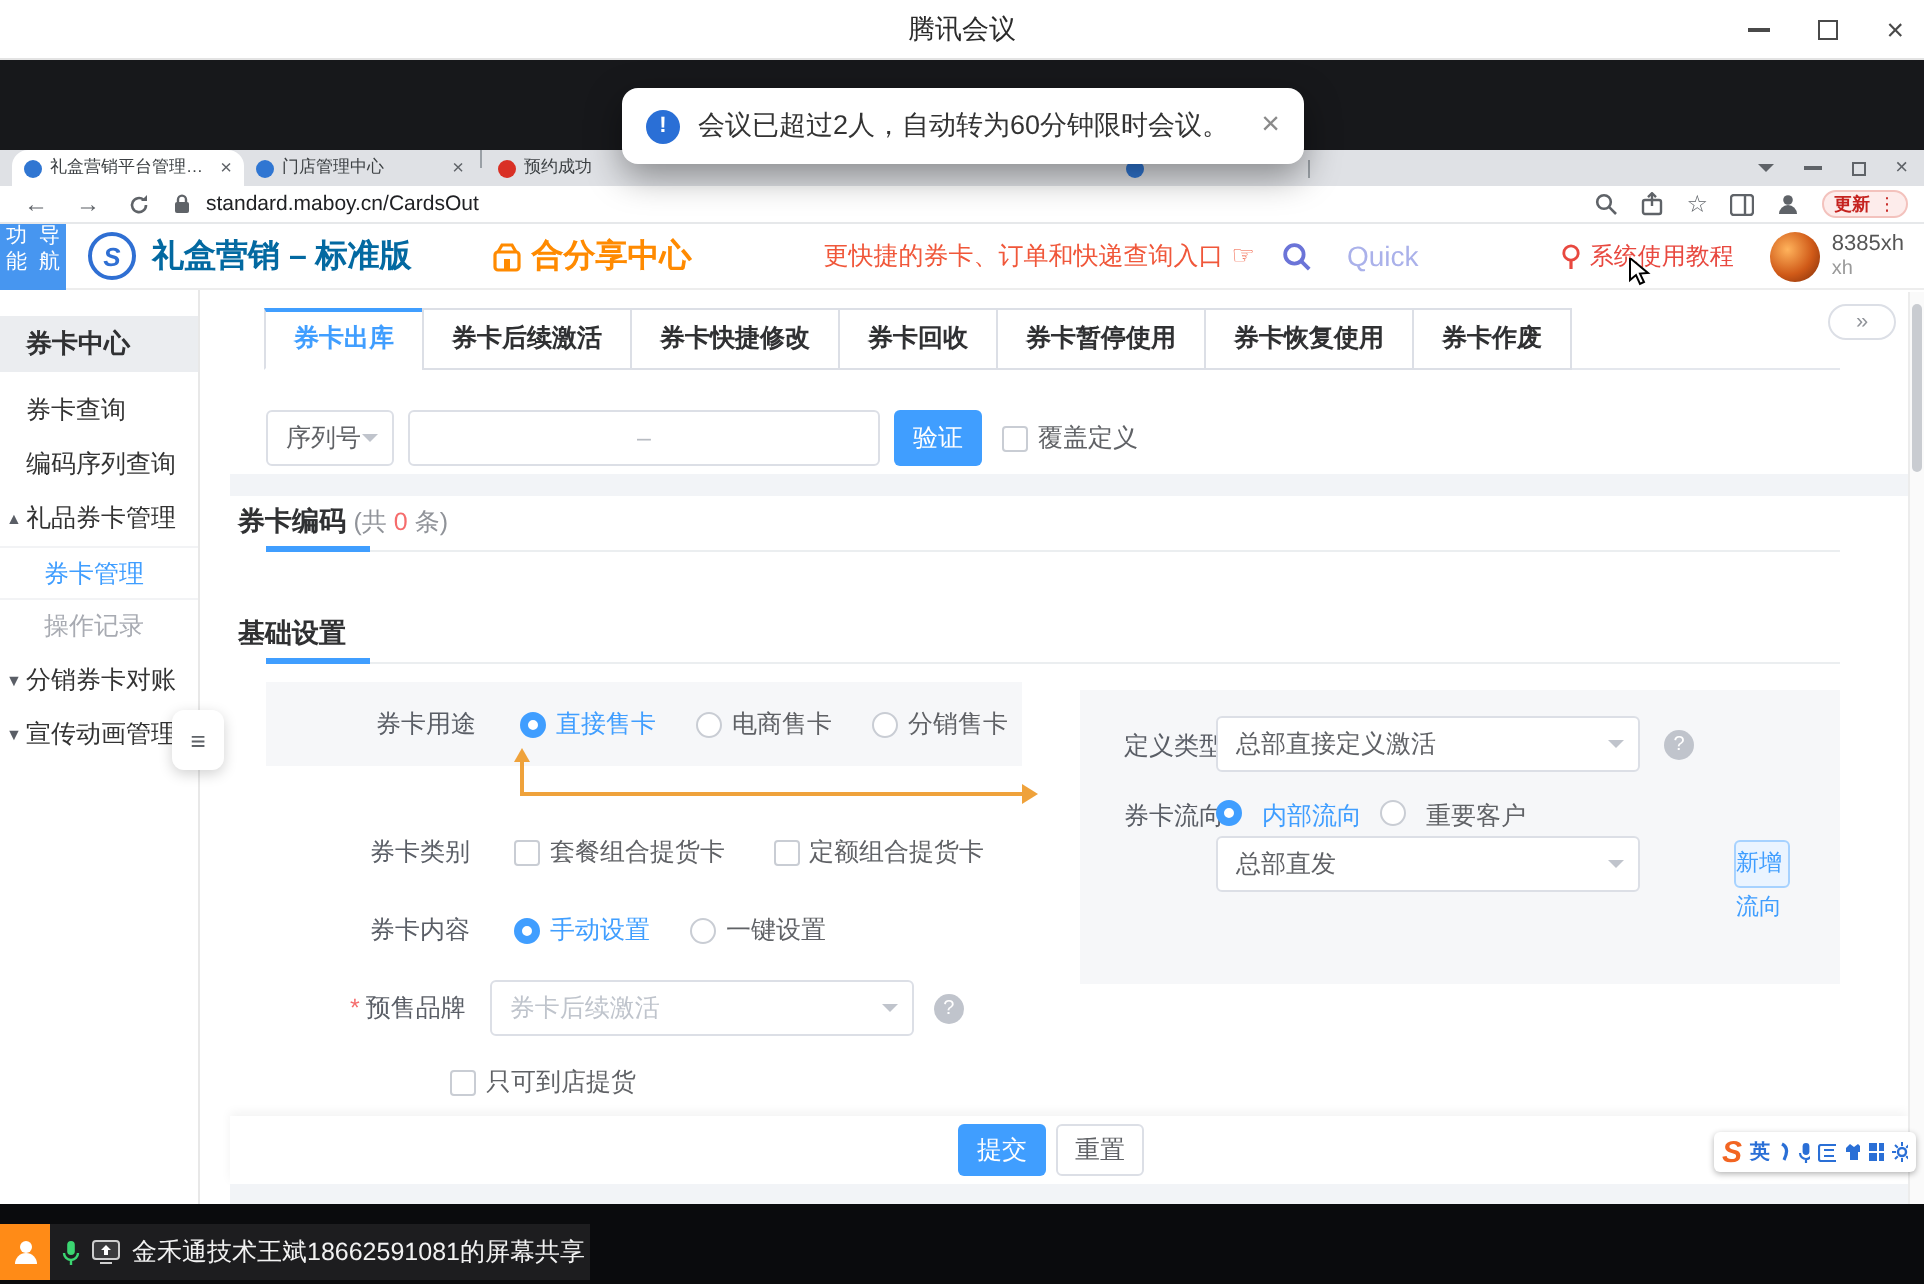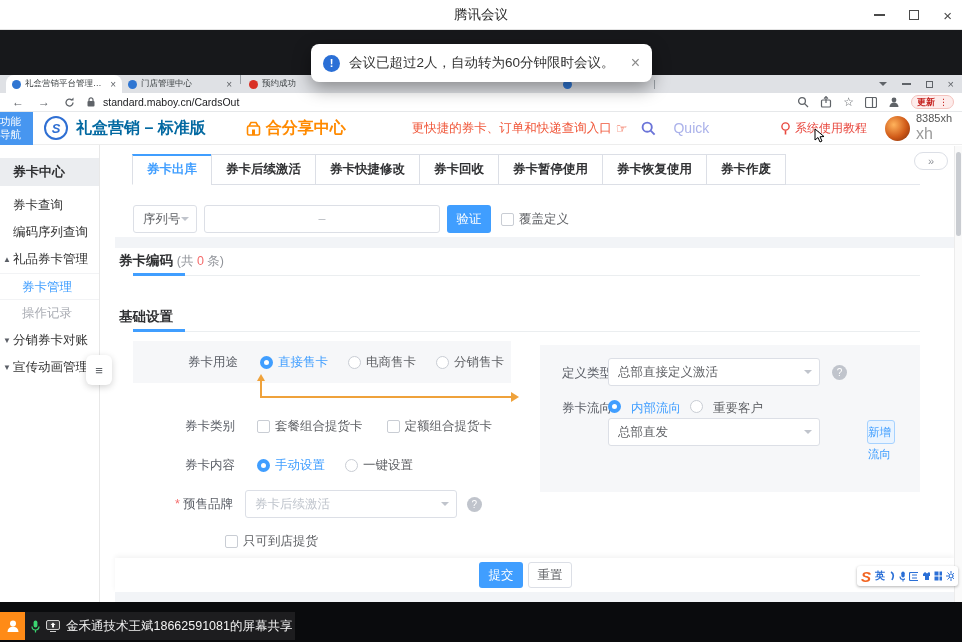--- a/index.html
+++ b/index.html
@@ -50,38 +50,38 @@
   .navarrow.fwd{margin-left:14px}
   .addr-url{font-size:10.5px;color:#202124;margin-left:8px}
   .addr-icons{margin-left:auto;display:flex;align-items:center;gap:11px;margin-right:8px}
   .updpill{height:14px;border-radius:8px;background:#fdeceb;border:1px solid #f3c2bd;display:flex;align-items:center;
            padding:0 5px;gap:4px}
   .updpill .utxt{font-size:9px;color:#c5221f;font-weight:bold}
   .updpill .udots{font-size:9px;color:#c5221f;letter-spacing:0}
 
   
   .appheader{left:0;top:112px;width:962px;height:33px;background:#fff;border-bottom:1px solid #ededed;display:flex;align-items:center}
-  .navbox{width:33px;height:33px;background:#4796f0;color:#fff;font-size:10.5px;line-height:1.25;text-align:left;
-          display:flex;flex-direction:column;justify-content:center;flex:none}
+  .navbox{width:33px;height:33px;background:#4796f0;color:#fff;font-size:10.5px;line-height:1.25;text-align:center;
+          display:flex;justify-content:center;flex:none}
   .applogo{width:24px;height:24px;border-radius:50%;border:2px solid #2f6fd3;color:#2f6fd3;font-weight:bold;font-style:italic;
            font-size:13px;display:flex;align-items:center;justify-content:center;margin-left:11px;flex:none}
   .brand{font-size:16px;font-weight:bold;color:#0369a1;margin-left:8px;white-space:nowrap}
   .sharecenter{display:flex;align-items:center;gap:5px;margin-left:40px}
   .sharecenter .sctxt{font-size:16px;font-weight:bold;color:#ff8a00;white-space:nowrap}
   .promo{font-size:12.5px;color:#f0573a;margin-left:66px;white-space:nowrap}
   .hand{font-size:13px;color:#f0573a;margin-left:4px}
   .quick{display:flex;align-items:center;gap:17px;margin-left:14px}
   .quick .qtxt{font-size:14px;color:#aab1ea}
   .hdr-right{margin-left:auto;display:flex;align-items:center}
   .tutorial{display:flex;align-items:center;gap:4px;color:#e8483f;font-size:12px;position:relative;white-space:nowrap}
   .avatar{width:25px;height:25px;border-radius:50%;margin-left:18px;flex:none;
           background:radial-gradient(circle at 35% 35%, #ffb35c, #d05a18 55%, #7a2a08)}
   .usercol{margin-left:6px;margin-right:10px;line-height:1.15}
   .usercol .uname{font-size:11px;color:#555}
-  .usercol .usub{font-size:16px;color:#9a9a9a}
+  .usercol .usub{font-size:10px;color:#9a9a9a}
 
   
   .workspace{left:0;top:145px;width:962px;height:457px;background:#fff}
   .sidebar{position:absolute;left:0;top:0;width:100px;height:457px;background:#fff;border-right:1px solid #e8e8e8}
   .sb-title{margin-top:13px;height:28px;line-height:28px;background:#ebedf0;font-size:13px;font-weight:bold;color:#303133;padding-left:13px}
   .sb-item{height:27px;line-height:27px;font-size:12.5px;color:#333;padding-left:13px;position:relative;white-space:nowrap}
   .sb-item .tri{position:absolute;left:3px;top:0;font-size:8px;color:#5a5e66}
   .sb-item.sub{padding-left:22px}
   .sb-item.active{color:#409eff;border-top:1px solid #f2f3f5;border-bottom:1px solid #f2f3f5}
   .sb-item.dim{color:#a8abb2}

